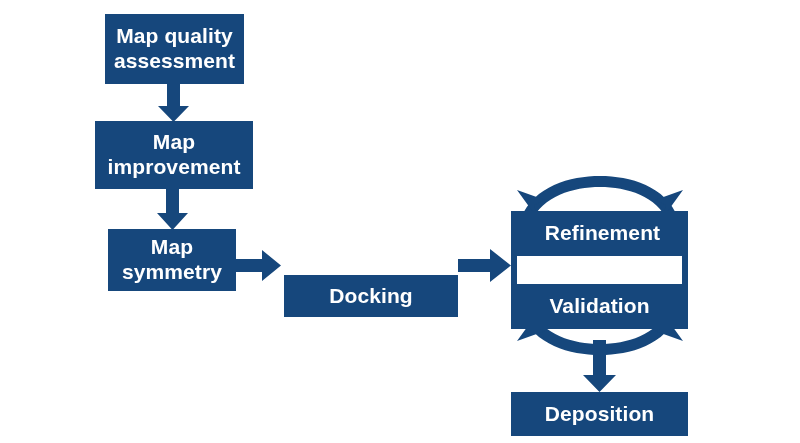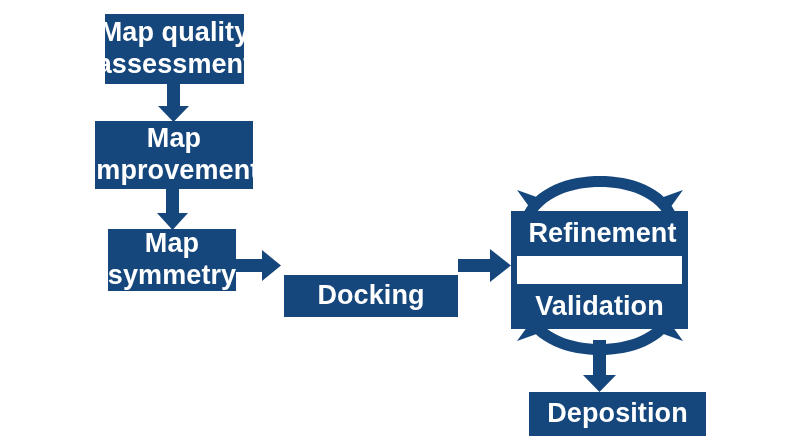--- a/index.html
+++ b/index.html
@@ -19,38 +19,38 @@
   }
   .box {
     position: absolute;
     background: #16477c;
     color: #ffffff;
     display: flex;
     align-items: center;
     justify-content: center;
     text-align: center;
     line-height: 1.18;
-    font-size: 27px;
+    font-size: 21px;
     font-weight: 600;
     letter-spacing: 0.1px;
     box-sizing: border-box;
     padding: 0 6px;
     z-index: 3;
   }
   .box.two-line { white-space: pre-line; }
 
   
   #box-map-quality      { left: 105px; top: 14px;  width: 139px; height: 70px; }
   #box-map-improvement  { left: 95px;  top: 121px; width: 158px; height: 68px; }
   #box-map-symmetry     { left: 108px; top: 229px; width: 128px; height: 62px; }
   #box-model-building   { left: 284px; top: 214px; width: 174px; height: 42px; }
   #box-docking          { left: 284px; top: 275px; width: 174px; height: 42px; }
   #box-refinement       { left: 511px; top: 211px; width: 177px; height: 45px; padding-left: 12px; }
   #box-validation       { left: 511px; top: 284px; width: 177px; height: 45px; }
-  #box-deposition       { left: 529px; top: 392px; width: 177px; height: 44px; }
+  #box-deposition       { left: 511px; top: 392px; width: 177px; height: 44px; }
 
   
   .slab-connector {
     position: absolute;
     background: #16477c;
     z-index: 2;
   }
   #slab-left  { left: 511px; top: 211px; width: 6px;  height: 109px; }
   #slab-right { left: 682px; top: 211px; width: 6px;  height: 109px; }
 

